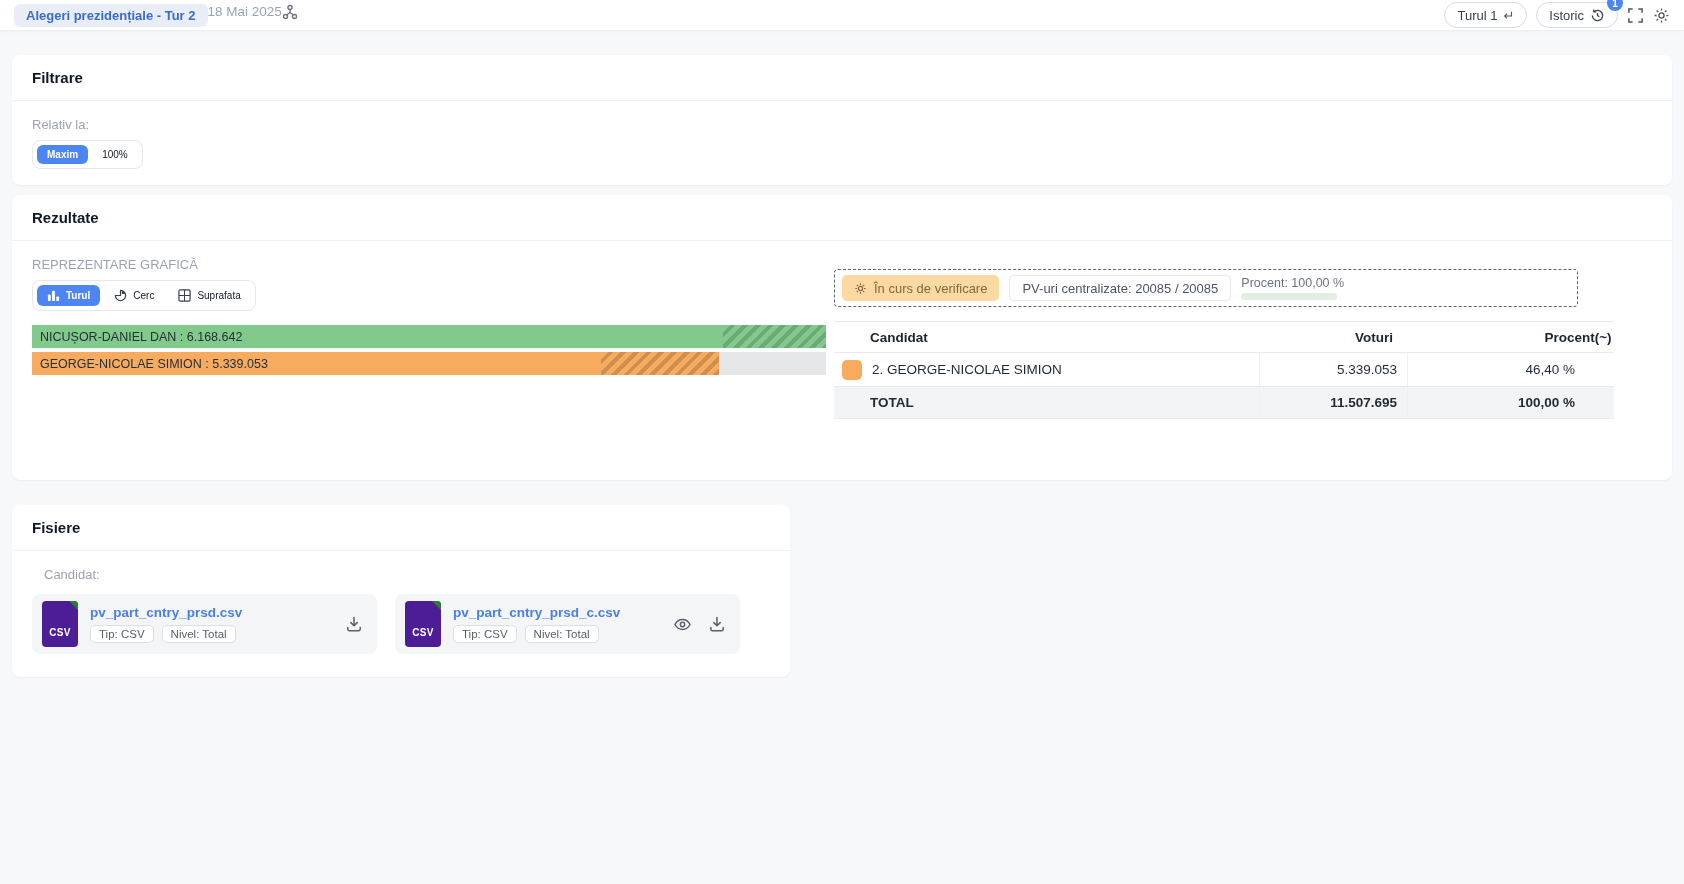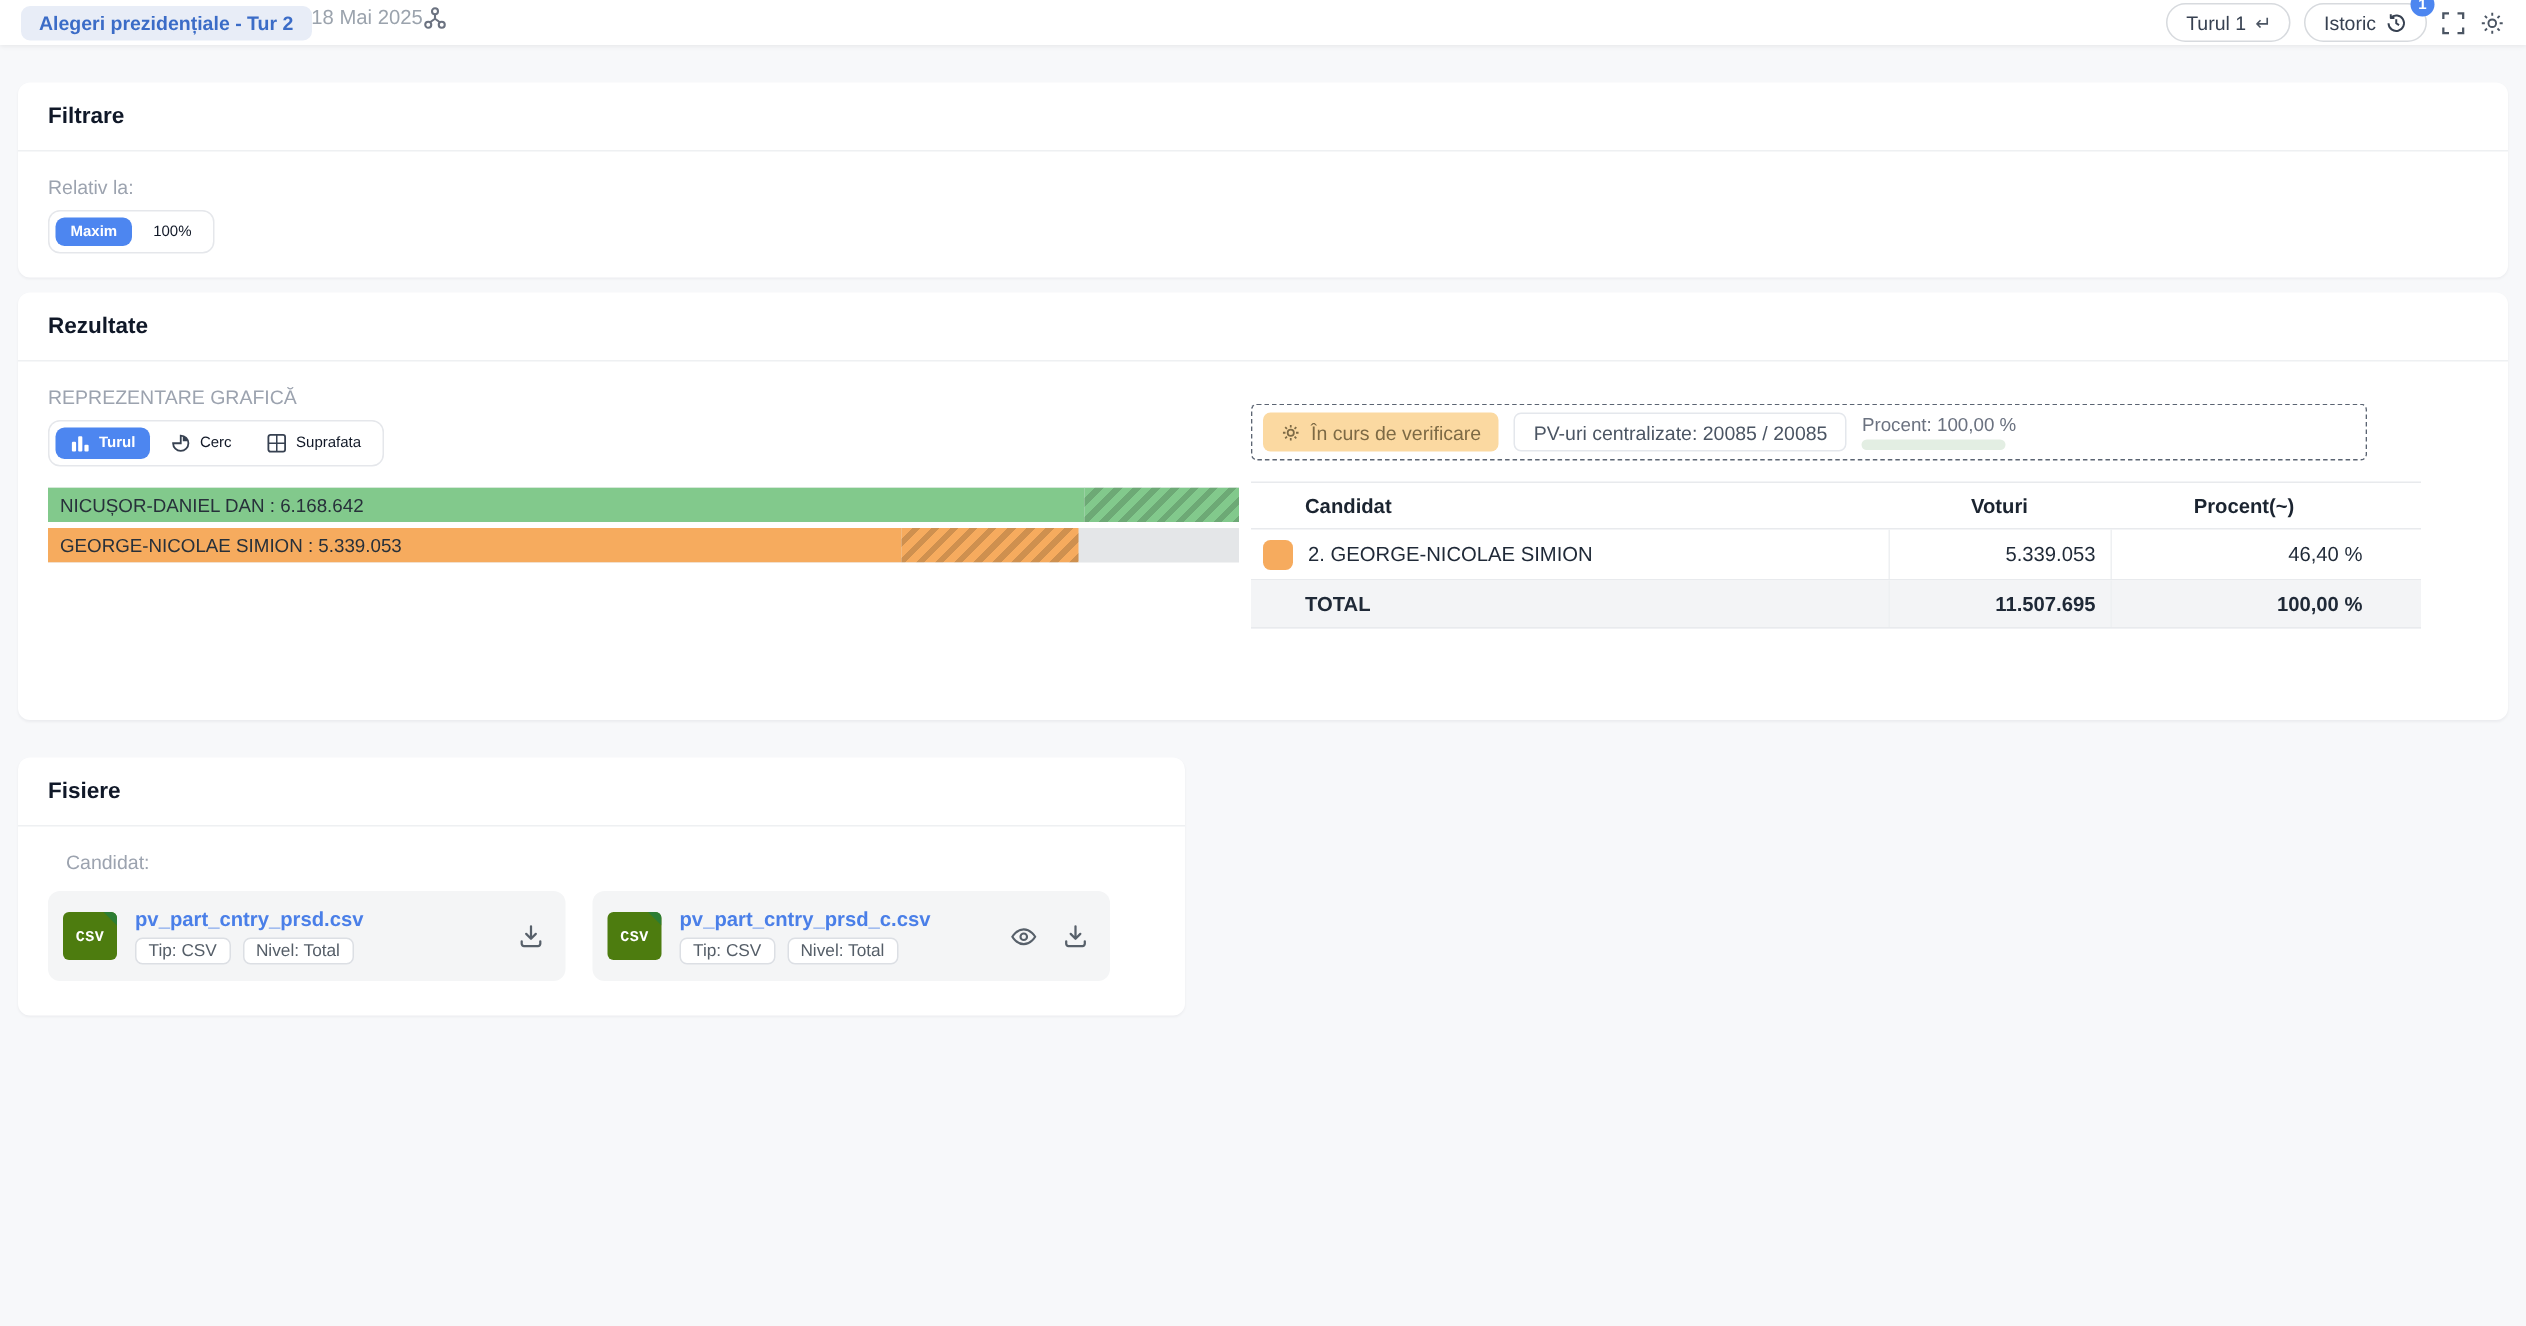--- a/index.html
+++ b/index.html
@@ -59,40 +59,40 @@
   .chip-plain { background:#fff; border:1px solid #e4e7ec; color:#4b5563; font-size:13px;
                 border-radius:5px; height:26px; display:flex; align-items:center; padding:0 12px; }
   .procent-wrap { display:flex; flex-direction:column; gap:3px; }
   .procent-text { color:#6b7280; font-size:12.5px; }
   .progress { width:96px; height:7px; border-radius:4px; background:#e3eee3; overflow:hidden; }
   .progress-fill { height:100%; background:#5eba64; border-radius:4px; }
 
   .rtable { margin-top:14px; width:780px; font-size:13.5px; }
   .trow { display:grid; grid-template-columns:425px 148px 178px 1fr; align-items:center;
           border-bottom:1px solid #e8eaed; }
-  .trow.thead { border-top:1px solid #e8eaed; height:32px; font-weight:700; color:#1b2430; }
+  .trow.thead { border-top:1px solid #e8eaed; height:32px; font-weight:700; color:#1b2430;gap:41px; }
   .trow.r1 { min-height:44px; background:#fbfcfd; }
   .trow.r2 { min-height:34px; }
   .trow.totalr { min-height:32px; background:#f3f4f6; font-weight:700; }
   .c-name { display:flex; align-items:center; gap:10px; padding:5px 10px 5px 8px; }
   .c-head-name { padding-left:36px; }
   .swatch { width:20px; height:20px; border-radius:5px; flex:none; }
   .c-num { text-align:right; padding:4px 10px; border-left:1px solid #eef0f2; align-self:stretch;
            display:flex; flex-direction:column; justify-content:center; }
   .thead .c-num { border-left:none; text-align:left; flex-direction:row; align-items:center; }
   .delta { font-size:11px; color:#4caf6e; }
   .delta:empty { display:none; }
   .total-name { padding-left:36px; font-weight:700; }
 
   #card-fisiere { top:505px; left:12px; width:778px; height:172px; }
   .files-row { display:flex; gap:18px; margin-top:12px; }
   .file-card { width:345px; height:60px; background:#f4f5f6; border-radius:8px; display:flex;
                align-items:center; padding:8px 14px 8px 10px; }
-  .csvicon { position:relative; width:36px; height:32px; background:#4d7c0f; border-radius:4px;
-             flex:none; display:flex; align-items:flex-end; justify-content:center; overflow:hidden; cursor:pointer;font-family:Liberation Mono, monospace; }
+  .csvicon { position:relative; width:36px; height:46px; background:#4c1d95; border-radius:4px;
+             flex:none; display:flex; align-items:flex-end; justify-content:center; overflow:hidden; cursor:pointer; }
   .csvicon::after { content:''; position:absolute; top:0; right:0; width:0; height:0;
                     border-left:9px solid transparent; border-top:9px solid #2c7d33; }
   .csv-txt { color:#fff; font-size:10px; font-weight:700; margin-bottom:9px; letter-spacing:.3px; }
   .file-info { margin-left:12px; flex:1; display:flex; flex-direction:column; gap:5px; }
   .file-link { color:#4a7fe8; font-size:13.5px; font-weight:600; text-decoration:none; cursor:pointer; }
   .file-chips { display:flex; gap:8px; }
   .fchip { background:#fff; border:1px solid #dcdfe4; border-radius:5px; font-size:11.5px;
            color:#555e68; padding:2px 8px; }
   .file-actions { display:flex; align-items:center; gap:16px; color:#57606a; }
   .act { cursor:pointer; display:flex; align-items:center; background:none; border:none; color:#57606a; }

